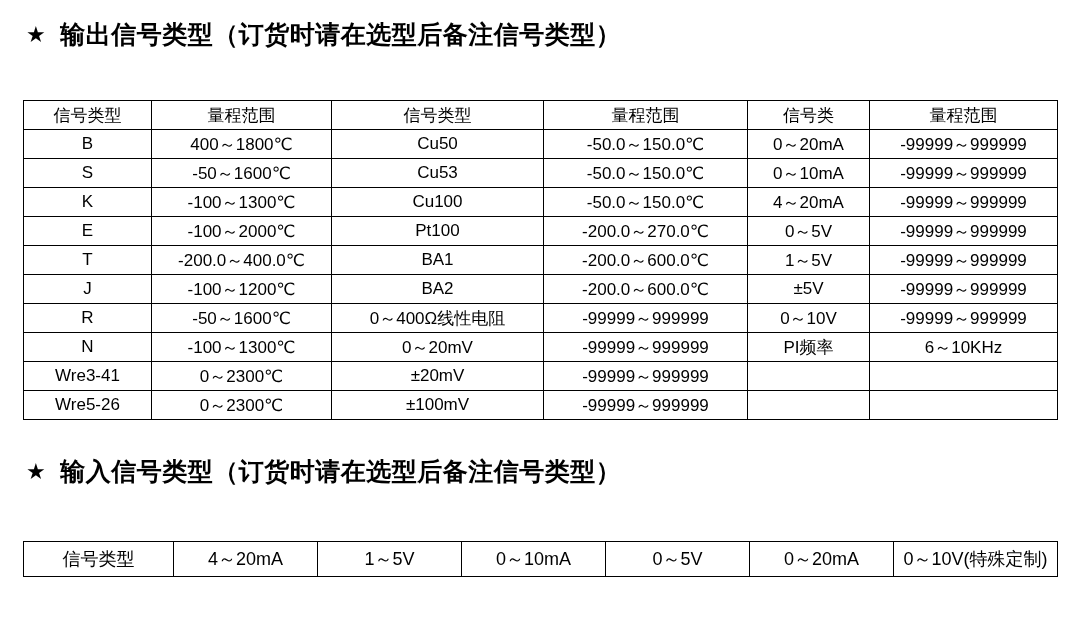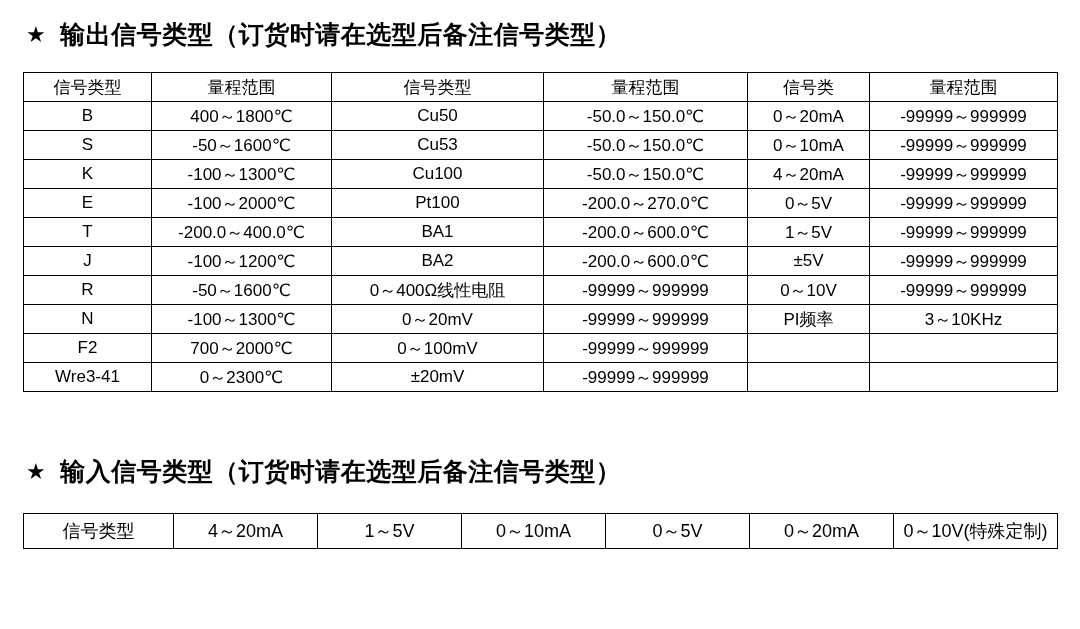--- a/index.html
+++ b/index.html
@@ -39,20 +39,21 @@
     top: 18px;
   }
   .heading-2 {
     position: absolute;
     left: 26px;
     top: 455px;
   }
   table {
     border-collapse: collapse;
     table-layout: fixed;
+    margin-top: 28px;
   }
   table td {
     border: 1px solid #000000;
     text-align: center;
     vertical-align: middle;
     font-size: 17px;
     height: 28px;
     padding: 0 2px;
     white-space: nowrap;
     overflow: hidden;
@@ -166,34 +167,34 @@
         <td>-99999～999999</td>
         <td>0～10V</td>
         <td>-99999～999999</td>
       </tr>
       <tr>
         <td>N</td>
         <td>-100～1300℃</td>
         <td>0～20mV</td>
         <td>-99999～999999</td>
         <td>PI频率</td>
-        <td>3～10KHz</td>
-      </tr>
-      <tr>
-        <td>F2</td>
-        <td>700～2000℃</td>
-        <td>0～100mV</td>
-        <td>-99999～999999</td>
-        <td class="blank"></td>
-        <td class="blank"></td>
+        <td>6～10KHz</td>
       </tr>
       <tr>
         <td>Wre3-41</td>
         <td>0～2300℃</td>
         <td>±20mV</td>
+        <td>-99999～999999</td>
+        <td class="blank"></td>
+        <td class="blank"></td>
+      </tr>
+      <tr>
+        <td>Wre5-26</td>
+        <td>0～2300℃</td>
+        <td>±100mV</td>
         <td>-99999～999999</td>
         <td class="blank"></td>
         <td class="blank"></td>
       </tr>
     </tbody>
   </table>
 
   <div class="section-heading heading-2">
     <span class="star-icon">★</span>
     <span>输入信号类型（订货时请在选型后备注信号类型）</span>

